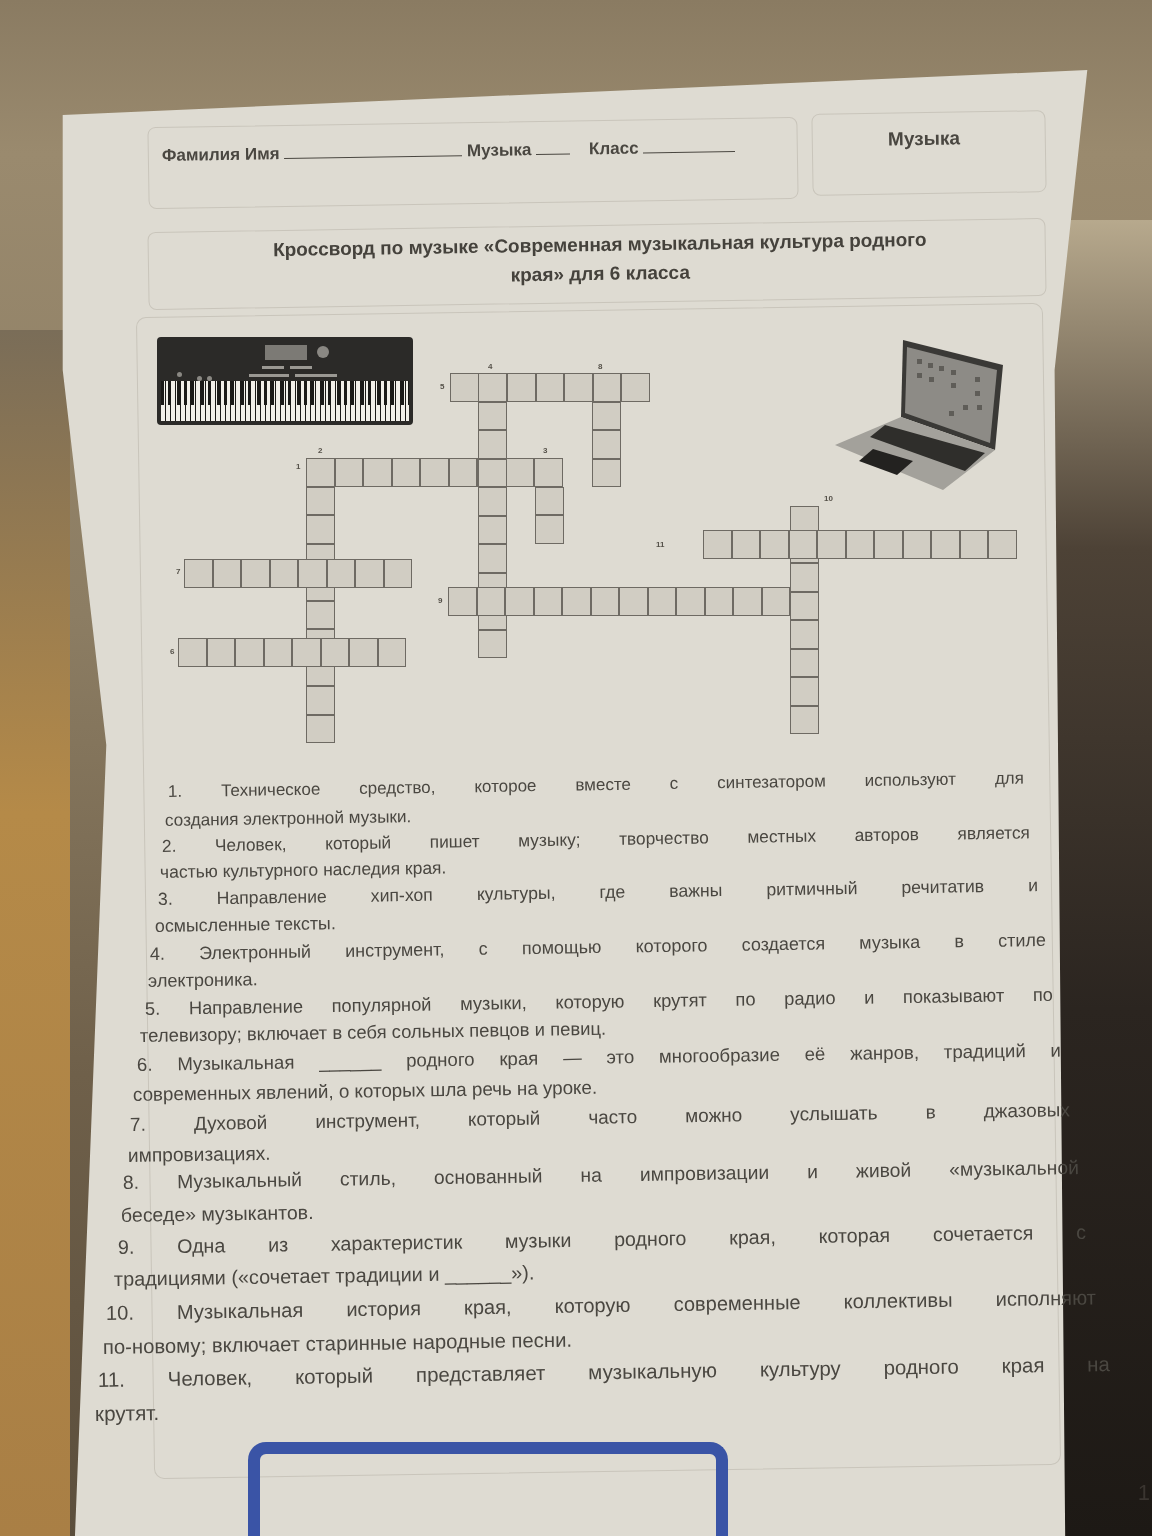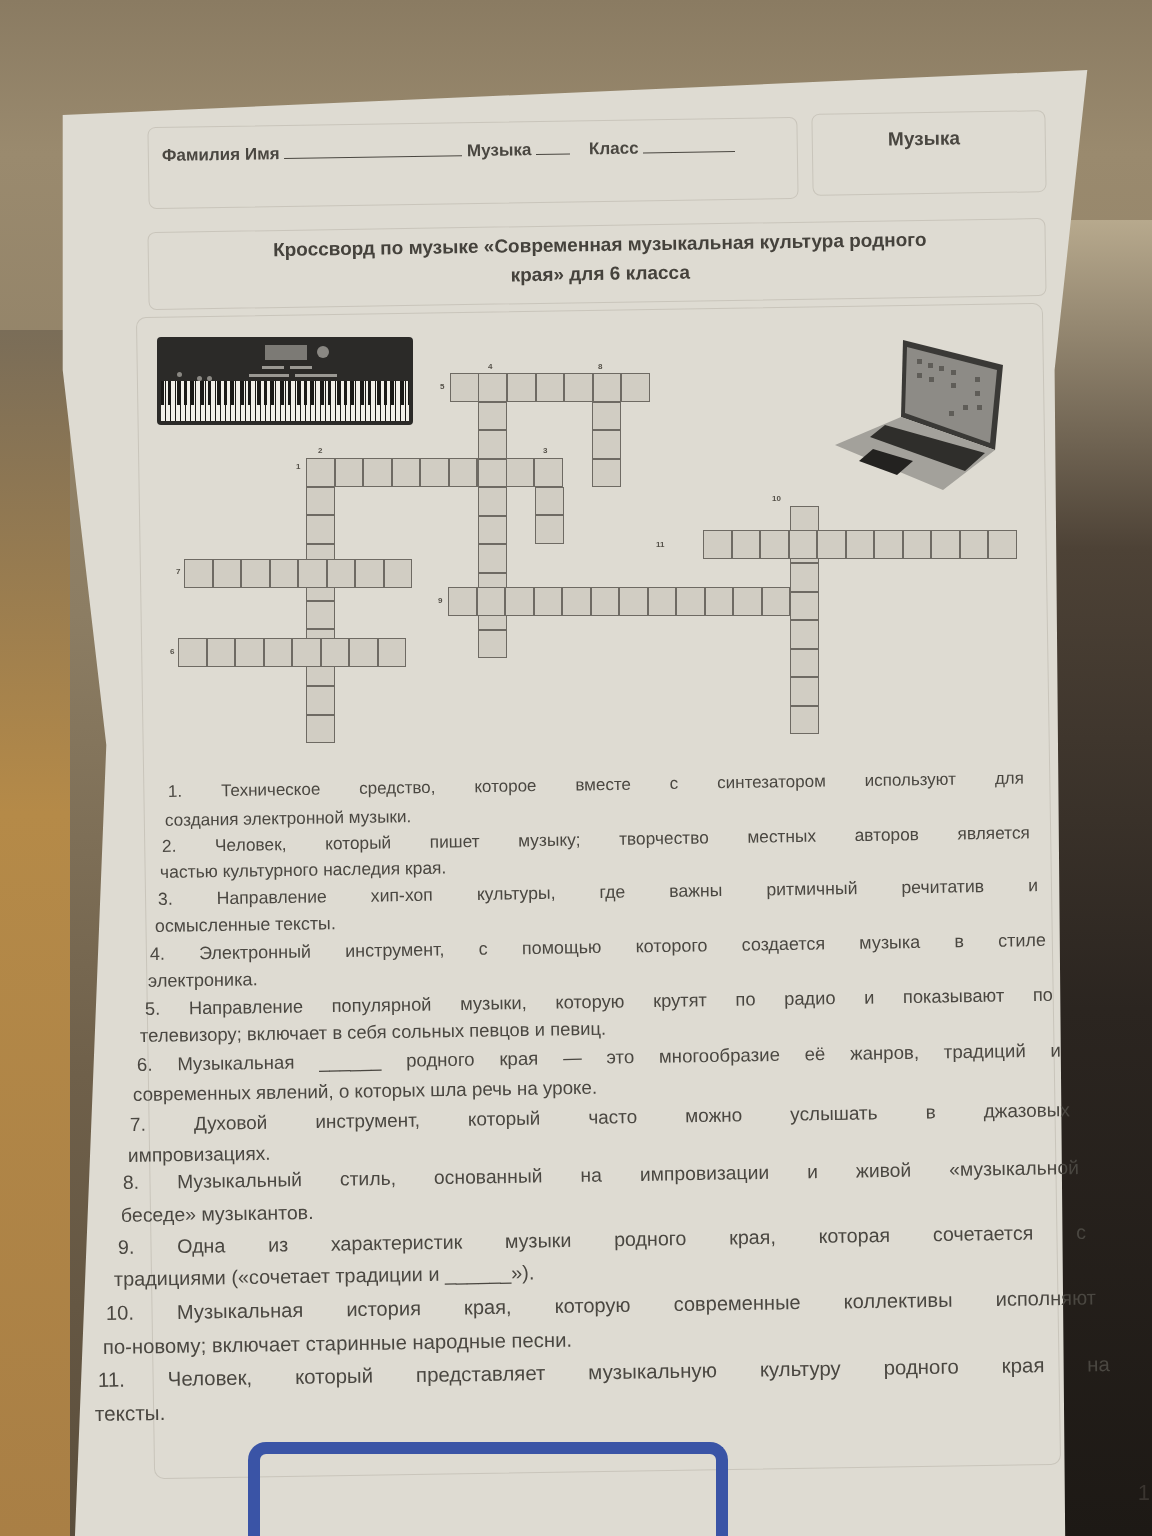--- a/index.html
+++ b/index.html
@@ -189,21 +189,21 @@
     <div class="cell" style="left: 790px; top: 587px;"></div>
     <div class="num" style="left: 438px; top: 596px;">9</div>
     <div class="cell" style="left: 790px; top: 506px;"></div>
     <div class="cell" style="left: 790px; top: 534.5px;"></div>
     <div class="cell" style="left: 790px; top: 563px;"></div>
     <div class="cell" style="left: 790px; top: 591.5px;"></div>
     <div class="cell" style="left: 790px; top: 620px;"></div>
     <div class="cell" style="left: 790px; top: 648.5px;"></div>
     <div class="cell" style="left: 790px; top: 677px;"></div>
     <div class="cell" style="left: 790px; top: 705.5px;"></div>
-    <div class="num" style="left: 772px; top: 494px;">10</div>
+    <div class="num" style="left: 824px; top: 494px;">10</div>
     <div class="cell" style="left: 703px; top: 530px;"></div>
     <div class="cell" style="left: 731.5px; top: 530px;"></div>
     <div class="cell" style="left: 760px; top: 530px;"></div>
     <div class="cell" style="left: 788.5px; top: 530px;"></div>
     <div class="cell" style="left: 817px; top: 530px;"></div>
     <div class="cell" style="left: 845.5px; top: 530px;"></div>
     <div class="cell" style="left: 874px; top: 530px;"></div>
     <div class="cell" style="left: 902.5px; top: 530px;"></div>
     <div class="cell" style="left: 931px; top: 530px;"></div>
     <div class="cell" style="left: 959.5px; top: 530px;"></div>
@@ -226,17 +226,17 @@
     <div class="clue" style="left: 133px; top: 1084px; position: absolute; color: rgb(74, 71, 65); font-size: 18.7882px; transform: rotate(-0.9deg);">современных явлений, о которых шла речь на уроке.</div>
     <div class="clue" style="left: 130px; top: 1114px; position: absolute; color: rgb(74, 71, 65); font-size: 18.9647px; transform: rotate(-0.9deg); width: 940px; text-align: justify; text-align-last: justify; white-space: normal;">7. Духовой инструмент, который часто можно услышать в джазовых</div>
     <div class="clue" style="left: 128px; top: 1145px; position: absolute; color: rgb(74, 71, 65); font-size: 19.1471px; transform: rotate(-0.9deg);">импровизациях.</div>
     <div class="clue" style="left: 123px; top: 1172px; position: absolute; color: rgb(74, 71, 65); font-size: 19.3059px; transform: rotate(-0.9deg); width: 956px; text-align: justify; text-align-last: justify; white-space: normal;">8. Музыкальный стиль, основанный на импровизации и живой «музыкальной</div>
     <div class="clue" style="left: 121px; top: 1204px; position: absolute; color: rgb(74, 71, 65); font-size: 19.4941px; transform: rotate(-0.9deg);">беседе» музыкантов.</div>
     <div class="clue" style="left: 118px; top: 1236px; position: absolute; color: rgb(74, 71, 65); font-size: 19.6824px; transform: rotate(-0.9deg); width: 968px; text-align: justify; text-align-last: justify; white-space: normal;">9. Одна из характеристик музыки родного края, которая сочетается с</div>
     <div class="clue" style="left: 114px; top: 1268px; position: absolute; color: rgb(74, 71, 65); font-size: 19.8706px; transform: rotate(-0.9deg);">традициями («сочетает традиции и ______»).</div>
     <div class="clue" style="left: 106px; top: 1302px; position: absolute; color: rgb(74, 71, 65); font-size: 20.0706px; transform: rotate(-0.9deg); width: 990px; text-align: justify; text-align-last: justify; white-space: normal;">10. Музыкальная история края, которую современные коллективы исполняют</div>
     <div class="clue" style="left: 103px; top: 1336px; position: absolute; color: rgb(74, 71, 65); font-size: 20.2706px; transform: rotate(-0.9deg);">по-новому; включает старинные народные песни.</div>
     <div class="clue" style="left: 98px; top: 1368px; position: absolute; color: rgb(74, 71, 65); font-size: 20.4588px; transform: rotate(-0.9deg); width: 1012px; text-align: justify; text-align-last: justify; white-space: normal;">11. Человек, который представляет музыкальную культуру родного края на</div>
-    <div class="clue" style="left: 95px; top: 1402px; position: absolute; color: rgb(74, 71, 65); font-size: 20.6588px; transform: rotate(-0.9deg);">тексты.</div>
+    <div class="clue" style="left: 95px; top: 1402px; position: absolute; color: rgb(74, 71, 65); font-size: 20.6588px; transform: rotate(-0.9deg);">крутят.</div>
   </div>
 
 <div class="clip"></div>
 <div class="corner-mark">1</div>
 
 </body></html>

